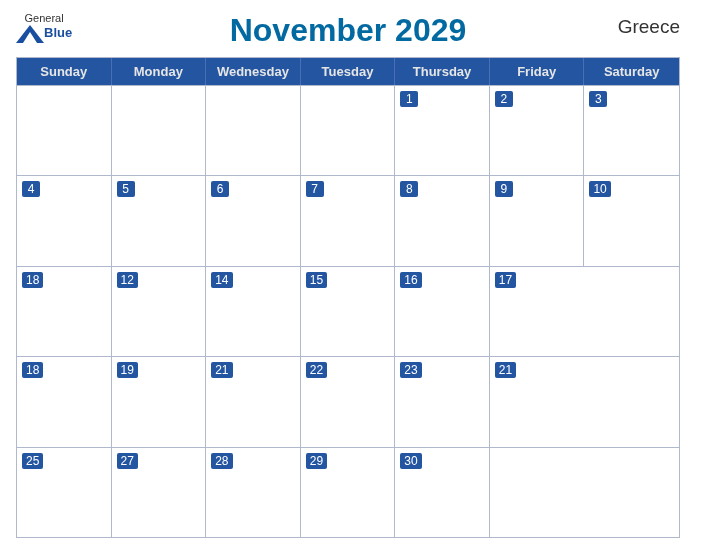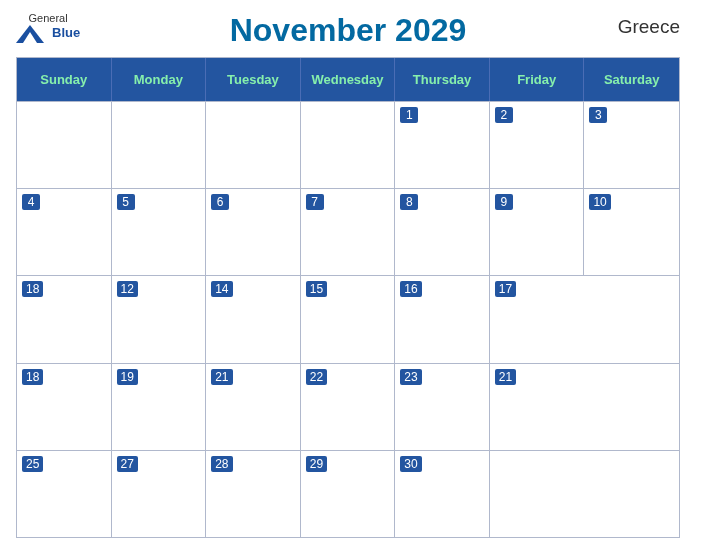--- a/index.html
+++ b/index.html
@@ -67,25 +67,25 @@
       display: flex;
       flex-direction: column;
       border: 1px solid #b0b8cc;
     }
     .day-headers {
       display: grid;
       grid-template-columns: repeat(7, 1fr);
       background-color: #2355a0;
     }
     .day-header {
-      color: #86efac;
+      color: #e5e5e5;
       text-align: center;
       font-size: 13px;
       font-weight: bold;
-      padding: 14px 2px;
+      padding: 6px 2px;
       border-right: 1px solid #4a6db5;
     }
     .day-header:last-child {
       border-right: none;
     }
     .weeks {
       flex: 1;
       display: flex;
       flex-direction: column;
     }
@@ -121,38 +121,38 @@
       text-align: center;
     }
   </style>
 </head>
 <body>
 
 <div class="page">
   <div class="header">
     <div class="logo">
       <span class="logo-text-general">General</span>
-      <div style="display:flex;align-items:center;gap:8px;">
+      <div style="display:flex;align-items:center;gap:0;">
         <svg class="logo-icon" viewBox="0 0 28 18" xmlns="http://www.w3.org/2000/svg">
           <polygon points="0,18 14,0 28,18" fill="#1a4fa0"></polygon>
           <polygon points="7,18 14,7 21,18" fill="#fff"></polygon>
         </svg>
         <span class="logo-text-blue">Blue</span>
       </div>
     </div>
     <h1 class="month-title">November 2029</h1>
     <span class="country-label">Greece</span>
   </div>
 
   <div class="calendar">
     <div class="day-headers">
     <div class="day-header">Sunday</div>
         <div class="day-header">Monday</div>
+        <div class="day-header">Wednesday</div>
         <div class="day-header">Tuesday</div>
-        <div class="day-header">Wednesday</div>
         <div class="day-header">Thursday</div>
         <div class="day-header">Friday</div>
         <div class="day-header">Saturday</div>
       </div>
     <div class="weeks">
     <div class="week-row">
           <div class="day-cell empty"></div>
           <div class="day-cell empty"></div>
           <div class="day-cell empty"></div>
           <div class="day-cell empty"></div>

